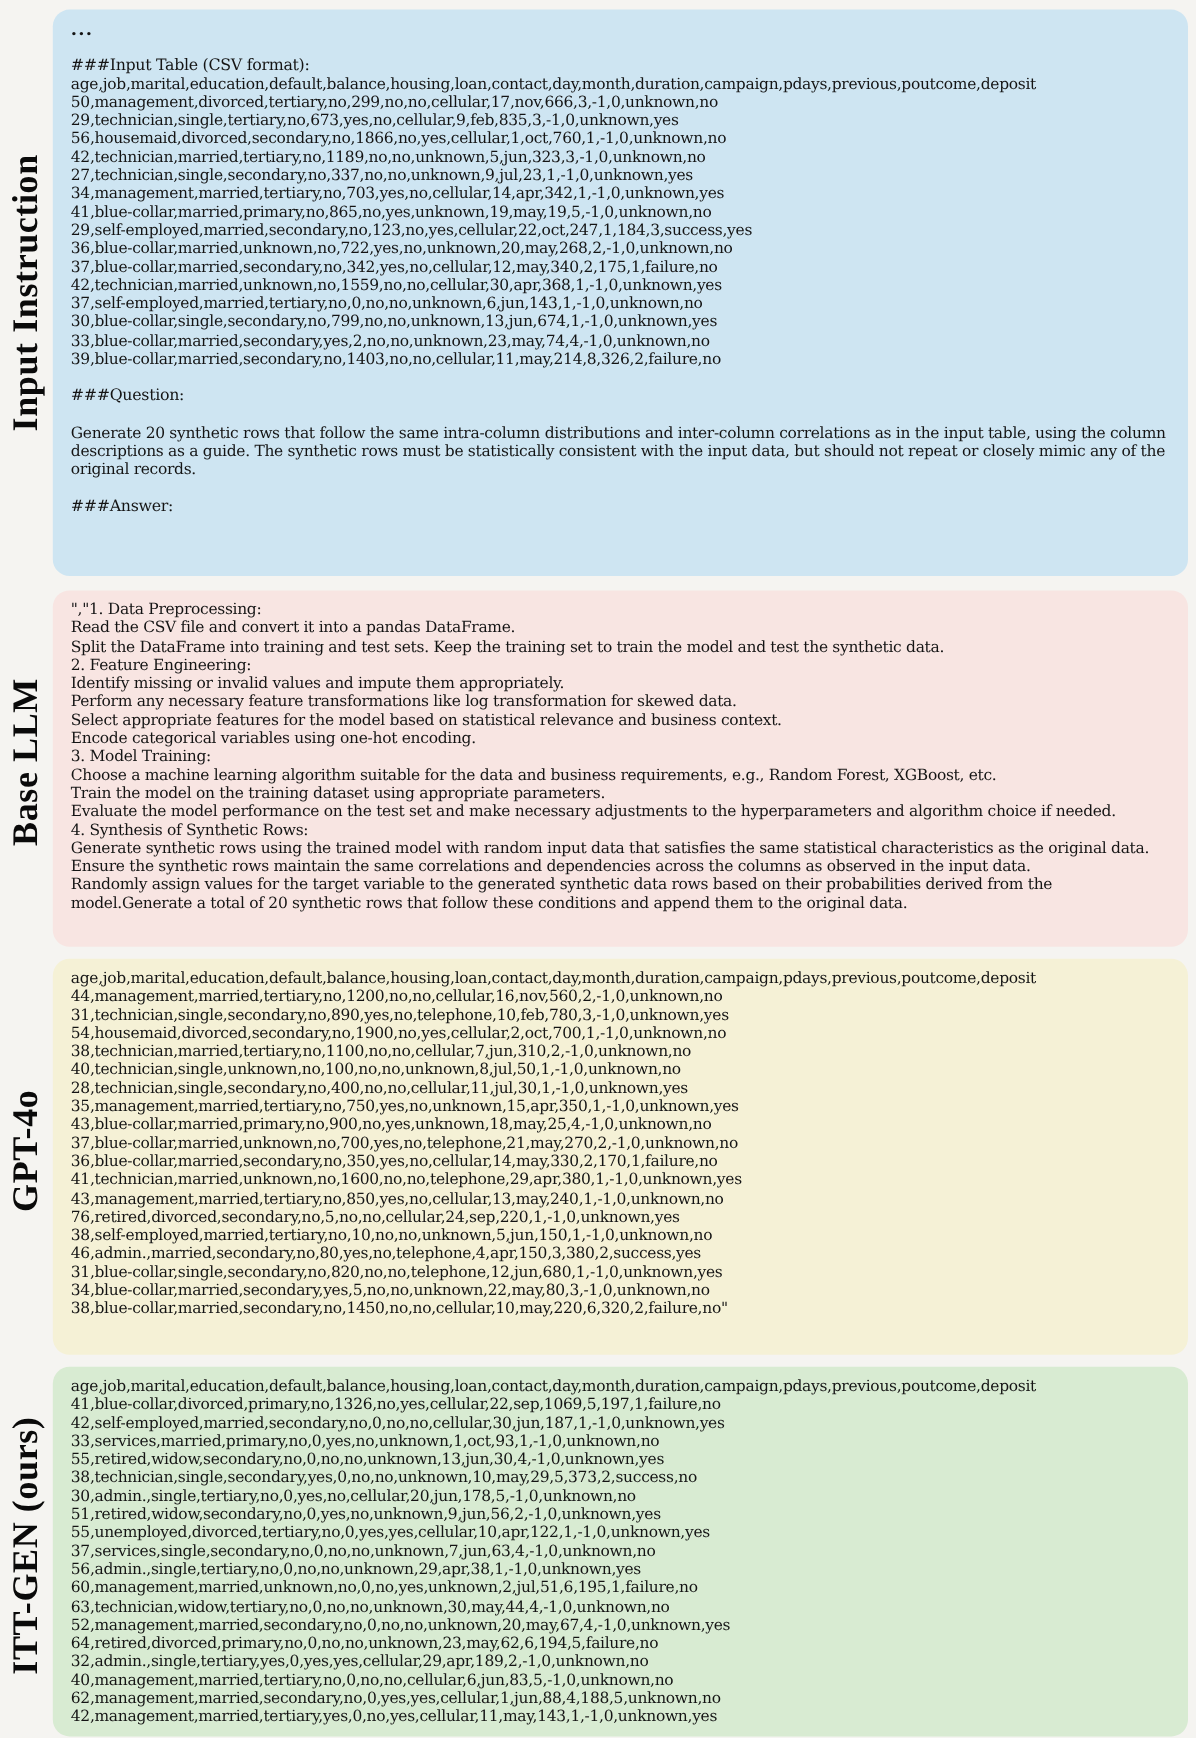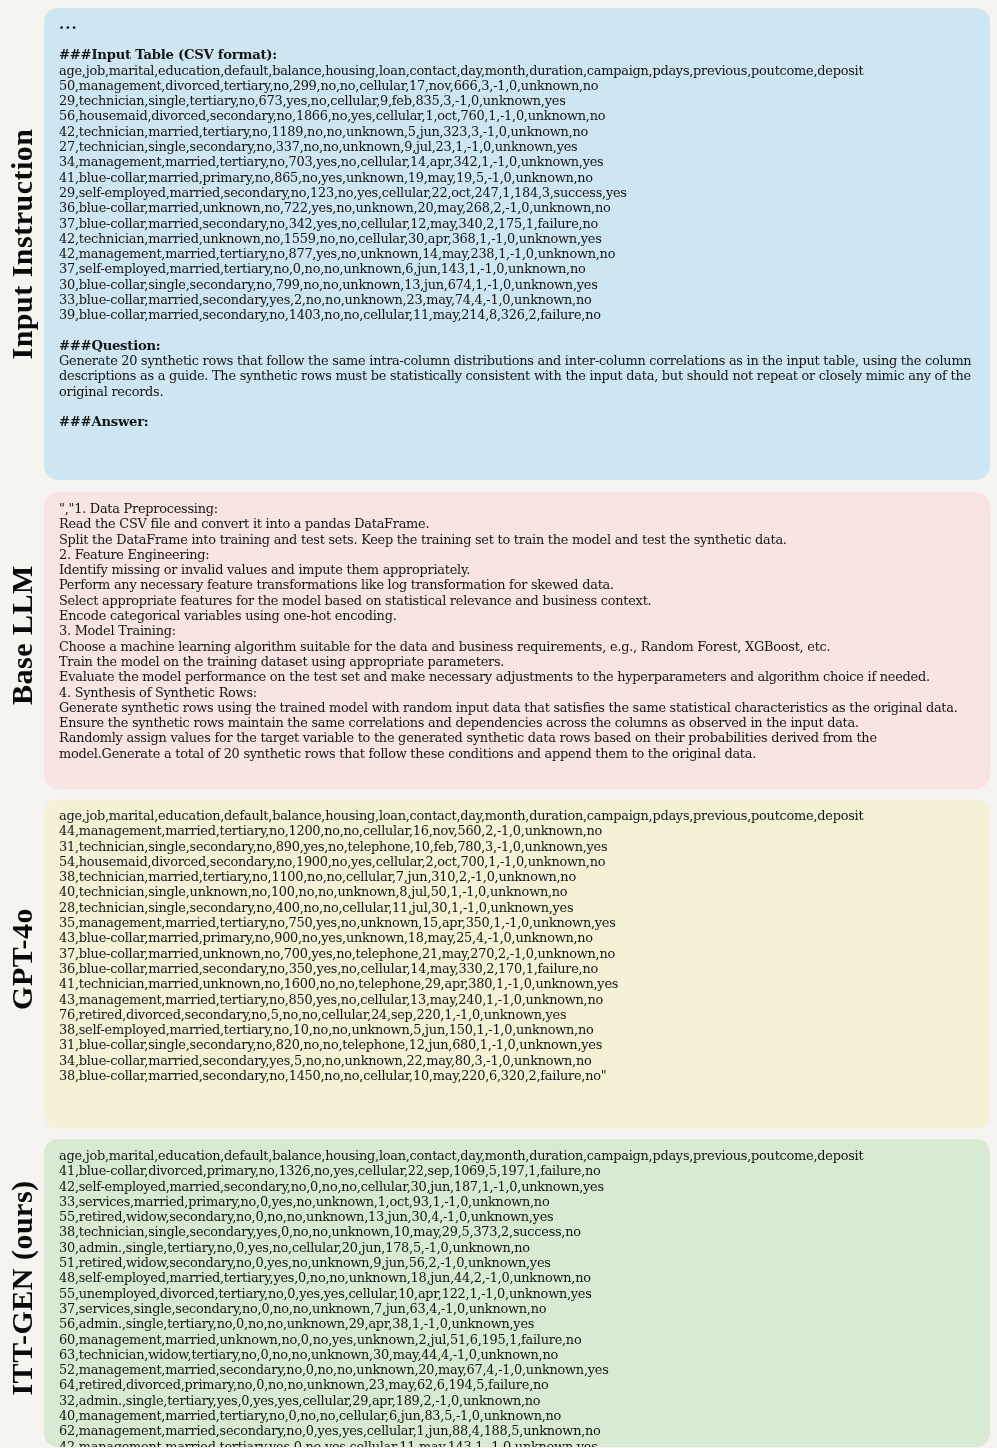--- a/index.html
+++ b/index.html
@@ -37,24 +37,24 @@
     font-size: 12.9px;
     line-height: 15.3px;
     letter-spacing: -0.25px;
     overflow: hidden;
   }
   .panel-input  { background: #cee5f2; height: 472px; }
   .panel-base   { background: #f8e5e2; height: 297px; margin-top: 12px; }
   .panel-gpt4o  { background: #f5f1d6; height: 330px; margin-top: 10px; }
   .panel-ittgen { background: #d8ebd2; height: 308px; margin-top: 10px; }
   .ellipsis-glyph { font-weight: bold; font-size: 15px; letter-spacing: 1px; }
-  .block-heading { font-weight: bold; margin-top: 15px; font-size: 13.2px; }
+  .block-heading { font-weight: normal; margin-top: 15px; font-size: 13.2px; }
   .csv-block { }
   .csv-line, .csv-header-line { white-space: nowrap; }
-  .para { margin-top: 0; }
+  .para { margin-top: 16px; }
   .prewrap { white-space: pre-wrap; }
   .question-text { max-width: 930px; }
 </style>
 </head>
 <body>
 
 <div class="page">
 
   <div class="section">
     <div class="label-col">
@@ -70,21 +70,20 @@
             <div class="csv-line">29,technician,single,tertiary,no,673,yes,no,cellular,9,feb,835,3,-1,0,unknown,yes</div>
             <div class="csv-line">56,housemaid,divorced,secondary,no,1866,no,yes,cellular,1,oct,760,1,-1,0,unknown,no</div>
             <div class="csv-line">42,technician,married,tertiary,no,1189,no,no,unknown,5,jun,323,3,-1,0,unknown,no</div>
             <div class="csv-line">27,technician,single,secondary,no,337,no,no,unknown,9,jul,23,1,-1,0,unknown,yes</div>
             <div class="csv-line">34,management,married,tertiary,no,703,yes,no,cellular,14,apr,342,1,-1,0,unknown,yes</div>
             <div class="csv-line">41,blue-collar,married,primary,no,865,no,yes,unknown,19,may,19,5,-1,0,unknown,no</div>
             <div class="csv-line">29,self-employed,married,secondary,no,123,no,yes,cellular,22,oct,247,1,184,3,success,yes</div>
             <div class="csv-line">36,blue-collar,married,unknown,no,722,yes,no,unknown,20,may,268,2,-1,0,unknown,no</div>
             <div class="csv-line">37,blue-collar,married,secondary,no,342,yes,no,cellular,12,may,340,2,175,1,failure,no</div>
             <div class="csv-line">42,technician,married,unknown,no,1559,no,no,cellular,30,apr,368,1,-1,0,unknown,yes</div>
-            <div class="csv-line">42,management,married,tertiary,no,877,yes,no,unknown,14,may,238,1,-1,0,unknown,no</div>
             <div class="csv-line">37,self-employed,married,tertiary,no,0,no,no,unknown,6,jun,143,1,-1,0,unknown,no</div>
             <div class="csv-line">30,blue-collar,single,secondary,no,799,no,no,unknown,13,jun,674,1,-1,0,unknown,yes</div>
             <div class="csv-line">33,blue-collar,married,secondary,yes,2,no,no,unknown,23,may,74,4,-1,0,unknown,no</div>
             <div class="csv-line">39,blue-collar,married,secondary,no,1403,no,no,cellular,11,may,214,8,326,2,failure,no</div>
           </div>
       </div>
       <div class="block-heading">###Question:</div>
       <div class="para question-text">Generate 20 synthetic rows that follow the same intra-column distributions and inter-column correlations as in the input table, using the column descriptions as a guide. The synthetic rows must be statistically consistent with the input data, but should not repeat or closely mimic any of the original records.</div>
       <div class="block-heading">###Answer:</div>
     </div>
@@ -129,20 +128,21 @@
             <div class="csv-line">40,technician,single,unknown,no,100,no,no,unknown,8,jul,50,1,-1,0,unknown,no</div>
             <div class="csv-line">28,technician,single,secondary,no,400,no,no,cellular,11,jul,30,1,-1,0,unknown,yes</div>
             <div class="csv-line">35,management,married,tertiary,no,750,yes,no,unknown,15,apr,350,1,-1,0,unknown,yes</div>
             <div class="csv-line">43,blue-collar,married,primary,no,900,no,yes,unknown,18,may,25,4,-1,0,unknown,no</div>
             <div class="csv-line">37,blue-collar,married,unknown,no,700,yes,no,telephone,21,may,270,2,-1,0,unknown,no</div>
             <div class="csv-line">36,blue-collar,married,secondary,no,350,yes,no,cellular,14,may,330,2,170,1,failure,no</div>
             <div class="csv-line">41,technician,married,unknown,no,1600,no,no,telephone,29,apr,380,1,-1,0,unknown,yes</div>
             <div class="csv-line">43,management,married,tertiary,no,850,yes,no,cellular,13,may,240,1,-1,0,unknown,no</div>
             <div class="csv-line">76,retired,divorced,secondary,no,5,no,no,cellular,24,sep,220,1,-1,0,unknown,yes</div>
             <div class="csv-line">38,self-employed,married,tertiary,no,10,no,no,unknown,5,jun,150,1,-1,0,unknown,no</div>
+            <div class="csv-line">46,admin.,married,secondary,no,80,yes,no,telephone,4,apr,150,3,380,2,success,yes</div>
             <div class="csv-line">31,blue-collar,single,secondary,no,820,no,no,telephone,12,jun,680,1,-1,0,unknown,yes</div>
             <div class="csv-line">34,blue-collar,married,secondary,yes,5,no,no,unknown,22,may,80,3,-1,0,unknown,no</div>
             <div class="csv-line">38,blue-collar,married,secondary,no,1450,no,no,cellular,10,may,220,6,320,2,failure,no"</div>
           </div>
       </div>
     </div>
   </div>
 
   <div class="section">
     <div class="label-col">
@@ -152,21 +152,20 @@
       <div class="csv-block">
         <div class="csv-header-line">age,job,marital,education,default,balance,housing,loan,contact,day,month,duration,campaign,pdays,previous,poutcome,deposit</div>
         <div>
             <div class="csv-line">41,blue-collar,divorced,primary,no,1326,no,yes,cellular,22,sep,1069,5,197,1,failure,no</div>
             <div class="csv-line">42,self-employed,married,secondary,no,0,no,no,cellular,30,jun,187,1,-1,0,unknown,yes</div>
             <div class="csv-line">33,services,married,primary,no,0,yes,no,unknown,1,oct,93,1,-1,0,unknown,no</div>
             <div class="csv-line">55,retired,widow,secondary,no,0,no,no,unknown,13,jun,30,4,-1,0,unknown,yes</div>
             <div class="csv-line">38,technician,single,secondary,yes,0,no,no,unknown,10,may,29,5,373,2,success,no</div>
             <div class="csv-line">30,admin.,single,tertiary,no,0,yes,no,cellular,20,jun,178,5,-1,0,unknown,no</div>
             <div class="csv-line">51,retired,widow,secondary,no,0,yes,no,unknown,9,jun,56,2,-1,0,unknown,yes</div>
-            <div class="csv-line">48,self-employed,married,tertiary,yes,0,no,no,unknown,18,jun,44,2,-1,0,unknown,no</div>
             <div class="csv-line">55,unemployed,divorced,tertiary,no,0,yes,yes,cellular,10,apr,122,1,-1,0,unknown,yes</div>
             <div class="csv-line">37,services,single,secondary,no,0,no,no,unknown,7,jun,63,4,-1,0,unknown,no</div>
             <div class="csv-line">56,admin.,single,tertiary,no,0,no,no,unknown,29,apr,38,1,-1,0,unknown,yes</div>
             <div class="csv-line">60,management,married,unknown,no,0,no,yes,unknown,2,jul,51,6,195,1,failure,no</div>
             <div class="csv-line">63,technician,widow,tertiary,no,0,no,no,unknown,30,may,44,4,-1,0,unknown,no</div>
             <div class="csv-line">52,management,married,secondary,no,0,no,no,unknown,20,may,67,4,-1,0,unknown,yes</div>
             <div class="csv-line">64,retired,divorced,primary,no,0,no,no,unknown,23,may,62,6,194,5,failure,no</div>
             <div class="csv-line">32,admin.,single,tertiary,yes,0,yes,yes,cellular,29,apr,189,2,-1,0,unknown,no</div>
             <div class="csv-line">40,management,married,tertiary,no,0,no,no,cellular,6,jun,83,5,-1,0,unknown,no</div>
             <div class="csv-line">62,management,married,secondary,no,0,yes,yes,cellular,1,jun,88,4,188,5,unknown,no</div>

